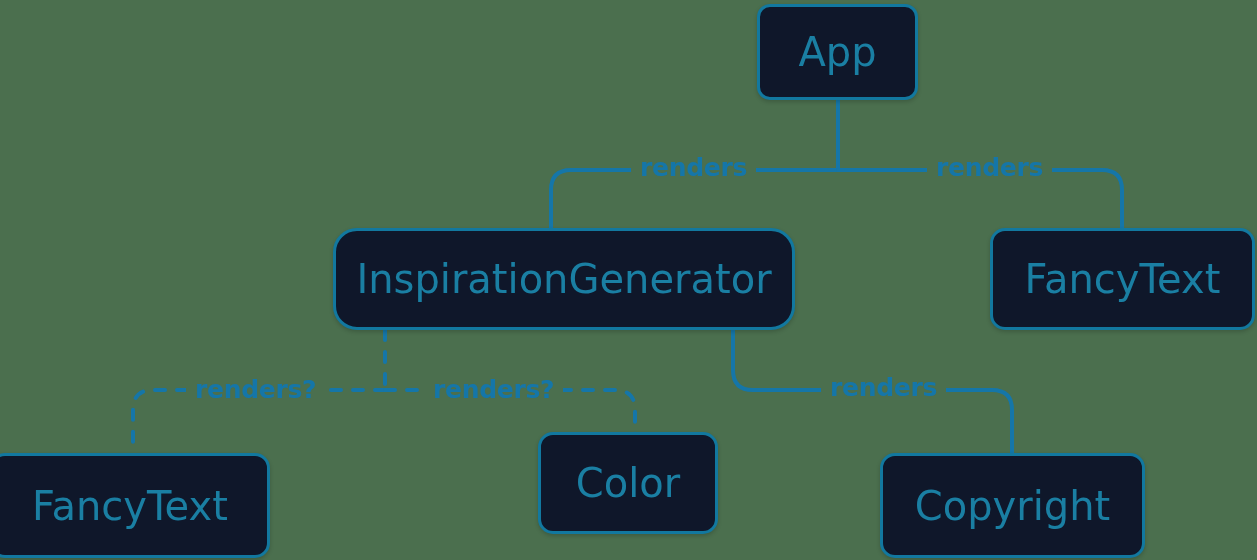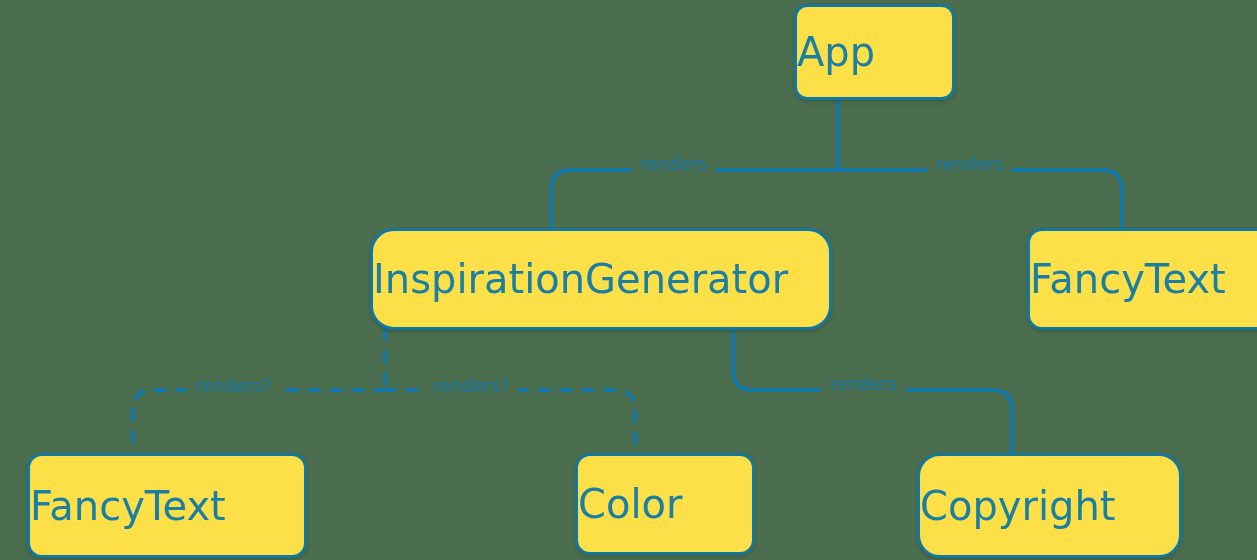--- a/index.html
+++ b/index.html
@@ -22,60 +22,60 @@
   #edge-layer {
     position: absolute;
     left: 0;
     top: 0;
     width: 1257px;
     height: 560px;
   }
   .node {
     position: absolute;
     box-sizing: border-box;
-    background: #fde047;
+    background: #0f172a;
     border: 3px solid #12789f;
     border-radius: 14px;
     display: flex;
     align-items: center;
+    justify-content: center;
     z-index: 3;
     box-shadow: 0 2px 4px rgba(0,0,0,0.18);
-    margin-left: 37px;
   }
   .node-label {
     color: #1a7fa3;
     font-size: 38px;
     line-height: 1;
     white-space: nowrap;
     letter-spacing: 0px;
   }
   .node-app           { left: 757px;  top: 4px;   width: 161px; height: 96px;  border-radius: 13px; }
   .node-inspgen       { left: 333px;  top: 228px; width: 462px; height: 102px; border-radius: 24px; }
   .node-fancytext-r   { left: 990px;  top: 228px; width: 265px; height: 102px; border-radius: 15px; }
   .node-fancytext-b   { left: -10px;  top: 453px; width: 280px; height: 105px; border-radius: 15px; }
-  .node-color         { left: 538px;  top: 453px; width: 180px; height: 102px; border-radius: 15px; }
-  .node-copyright     { left: 880px;  top: 453px; width: 265px; height: 105px; border-radius: 23px; }
+  .node-color         { left: 538px;  top: 432px; width: 180px; height: 102px; border-radius: 15px; }
+  .node-copyright     { left: 880px;  top: 453px; width: 265px; height: 105px; border-radius: 15px; }
 
   .node-app .node-label         { font-size: 40px; }
   .node-inspgen .node-label     { font-size: 40px; }
   .node-fancytext-r .node-label { font-size: 40px; }
   .node-fancytext-b .node-label { font-size: 40px; }
   .node-color .node-label       { font-size: 40px; }
   .node-copyright .node-label   { font-size: 40px; }
 
   .edge-label {
     position: absolute;
     color: #1576a8;
-    font-size: 18px;
+    font-size: 25px;
     line-height: 1;
     white-space: nowrap;
     z-index: 2;
     background: #4b6f4e;
     padding: 0 9px;
-    font-weight: 400;
+    font-weight: 700;
     letter-spacing: -0.3px;
   }
   .lbl-renders-left  { left: 631px; top: 155px; }
   .lbl-renders-right { left: 927px; top: 155px; }
   .lbl-renders-copy  { left: 821px; top: 375px; }
   .lbl-renders-q1    { left: 186px; top: 377px; }
   .lbl-renders-q2    { left: 424px; top: 377px; }
 </style>
 </head>
 <body>

